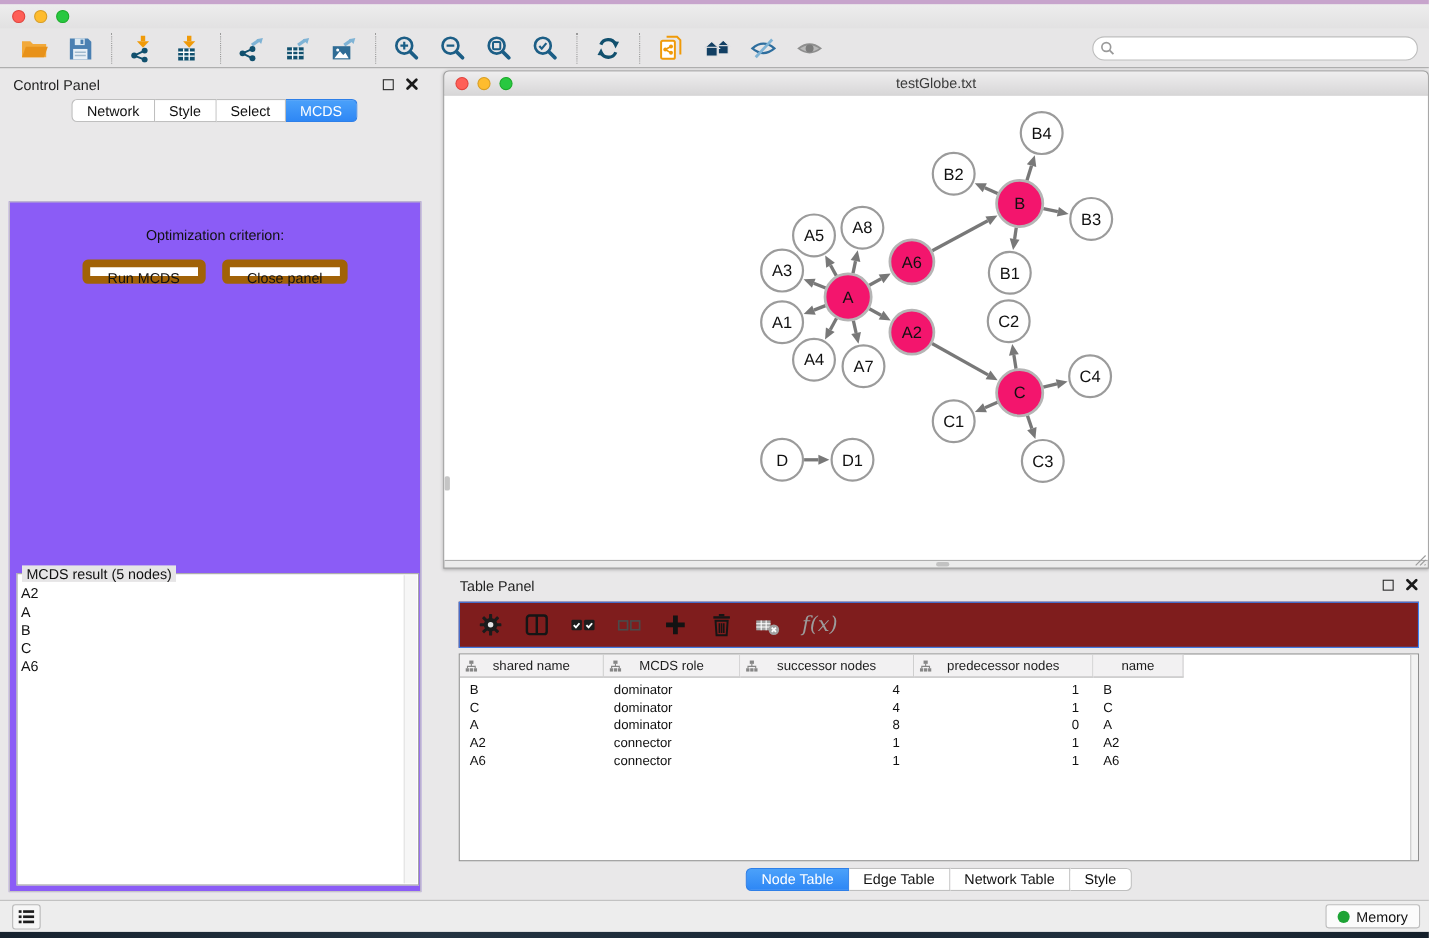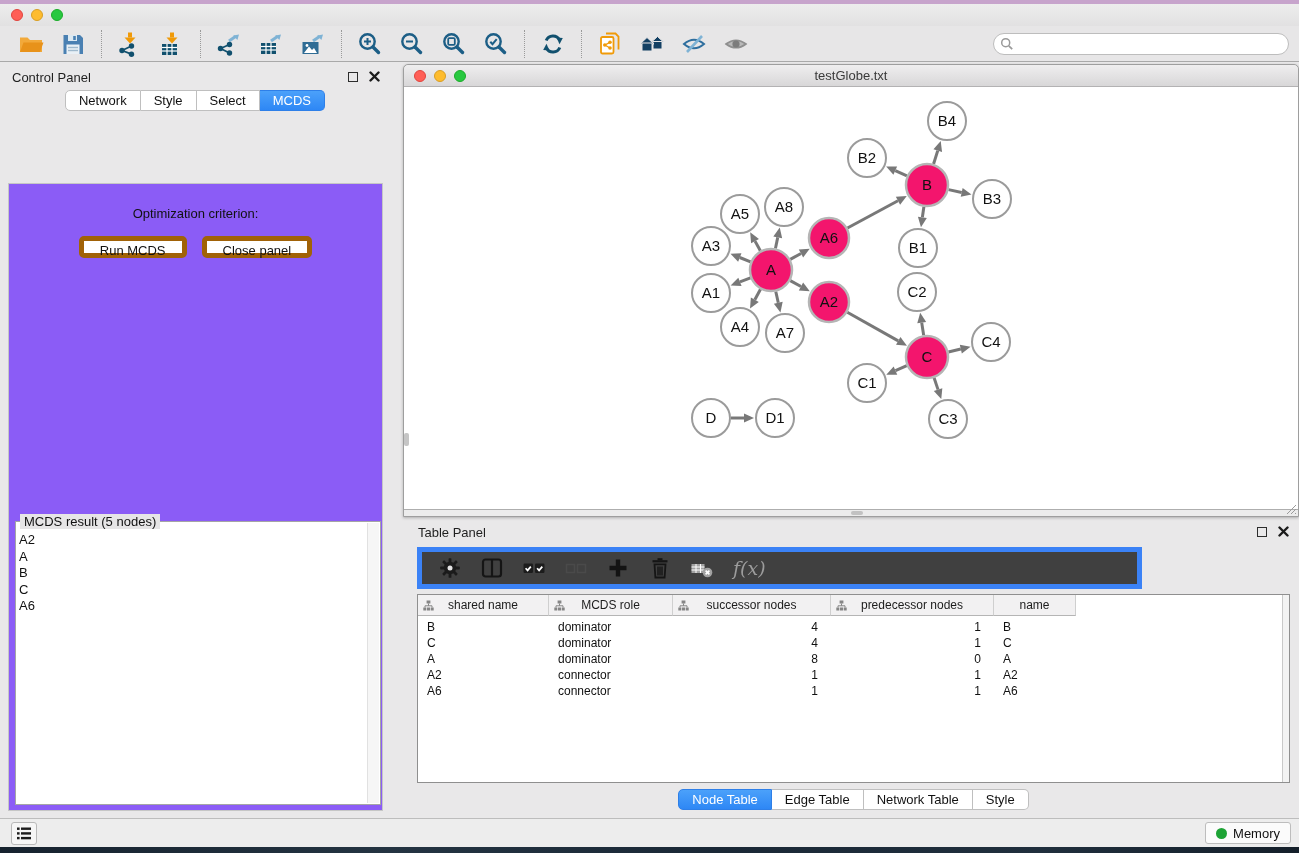--- a/index.html
+++ b/index.html
@@ -39,21 +39,21 @@
   .seg-btn:last-child { border-radius:0 5px 5px 0; }
   .seg-btn.seg-active { background:linear-gradient(#4ba1fa,#2e87f5); border-color:#2e7fe8; color:#fff; }
 
   .cp-body { position:absolute; left:8px; right:7px; top:121px; bottom:7px; background:#8b5cf6; border:1px solid #c6c6c6; }
   .opt-label { text-align:center; margin-top:22px; font-size:13px; color:#111; }
   .criterion { position:relative; width:313px; height:24px; margin:12px auto 0; background:#fff; border:1px solid #b5b5b5; border-radius:4px; }
   .criterion-text { position:absolute; left:9px; top:4px; font-size:13px; color:#111; }
   .criterion-step { position:absolute; right:2px; top:2px; bottom:2px; width:19px; border-radius:3px; background:linear-gradient(#55a8fb,#2379f3); }
   .criterion-step svg { display:block; margin:3px auto; }
   .btn-row { display:flex; justify-content:center; gap:15px; margin-top:15px; }
-  .mac-btn { height:22px; padding:0 16px; background:#fff; border:5px solid #a16207; border-radius:5px; font-size:13px; color:#111; line-height:20px; }
+  .mac-btn { height:22px; padding:0 16px; background:#fff; border:7px solid #a16207; border-radius:5px; font-size:13px; color:#111; line-height:20px; }
 
   .result-box { position:absolute; left:6px; right:1px; top:337px; bottom:5px; background:#fff; border:1px solid #a5a5a5; }
   .result-legend { position:absolute; top:-8px; left:4px; background:#e6e5e6; padding:0 4px; font-size:13px; color:#111; }
   .result-list { position:absolute; inset:10px 14px 2px 3px; overflow:hidden; }
   .result-item { font-size:13px; line-height:16.5px; color:#111; }
   .result-scroll { position:absolute; top:1px; bottom:1px; right:1px; width:12px; background:#f6f6f6; border-left:1px solid #e1e1e1; }
 
   
   .right-col { flex:1; position:relative; }
   .net-window { position:relative; margin:2px 0 0 13px; height:453px; border:1px solid #9e9e9e; border-radius:5px 5px 0 0; background:#ececec; box-shadow:0 1px 3px rgba(0,0,0,.25); }
@@ -61,21 +61,21 @@
   .net-titlebar .lights { top:5px; left:10px; }
   .net-canvas { position:relative; height:423px; background:#fff; border-bottom:1px solid #aeaeae; overflow:hidden; }
   .net-bottom { position:relative; height:6px; }
   .h-thumb { position:absolute; left:50%; top:1px; width:12px; height:4px; background:#c2c2c2; border-radius:2px; }
   .v-thumb { position:absolute; left:0; top:346px; width:5px; height:13px; background:#c5c5c5; border-radius:2px; }
   .resize-grip { position:absolute; right:1px; bottom:1px; }
 
   
   .table-panel { position:relative; margin-left:13px; }
   .tp-header { position:relative; height:27px; padding:8px 0 0 15px; }
-  .tp-toolbar { display:flex; align-items:center; margin-left:14px; width:725px; height:42px; background:#404040; border:5px solid #3b82f6; padding-left:13px; gap:12px; margin-top:3px; }
+  .tp-toolbar { display:flex; align-items:center; margin-left:14px; width:873px; height:42px; background:#7f1d1d; border:1px solid #3b82f6; padding-left:13px; gap:12px; margin-top:3px; }
   .tp-toolbar .tb-btn { margin:0; }
   .fx-label { font-family:"DejaVu Serif","Liberation Serif",serif; font-style:italic; font-size:19px; color:#9c9c9c; margin-left:4px; }
   .data-table { position:relative; margin:5px 0 0 14px; width:873px; height:189px; background:#fff; border:1px solid #8f8f8f; overflow:hidden; }
   .thead { display:flex; height:21px; }
   .th { position:relative; height:21px; background:#f2f1f2; border-right:1px solid #cfcfcf; border-bottom:1px solid #b5b5b5; display:flex; align-items:center; justify-content:center; font-size:12px; color:#1c1c1c; }
   .th .tree-ico { position:absolute; left:5px; top:5px; }
   .tr { display:flex; height:16px; align-items:center; }
   .td { font-size:12px; color:#111; height:16px; line-height:16px; white-space:nowrap; overflow:hidden; }
   .td.al { padding-left:9px; text-align:left; }
   .td.ar { padding-right:13px; text-align:right; }

